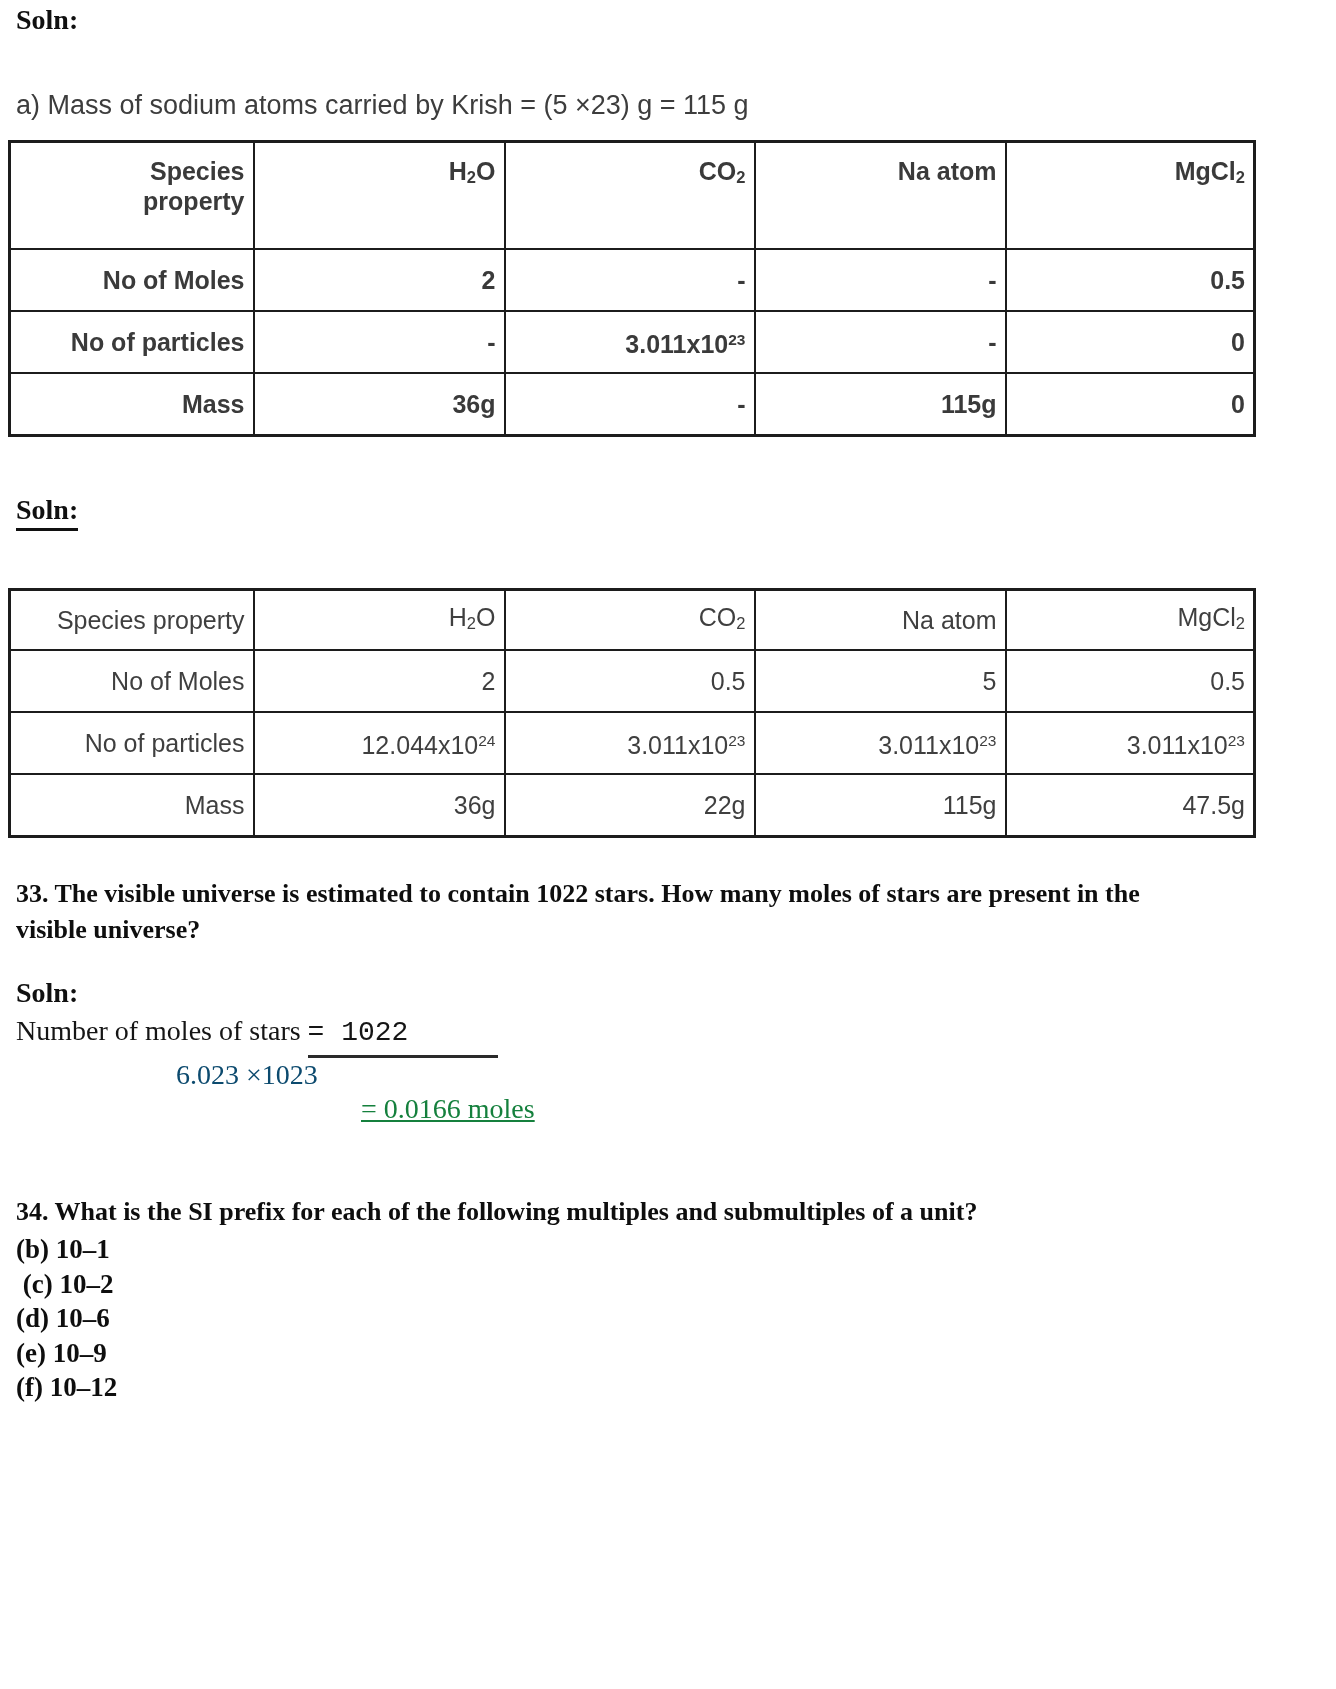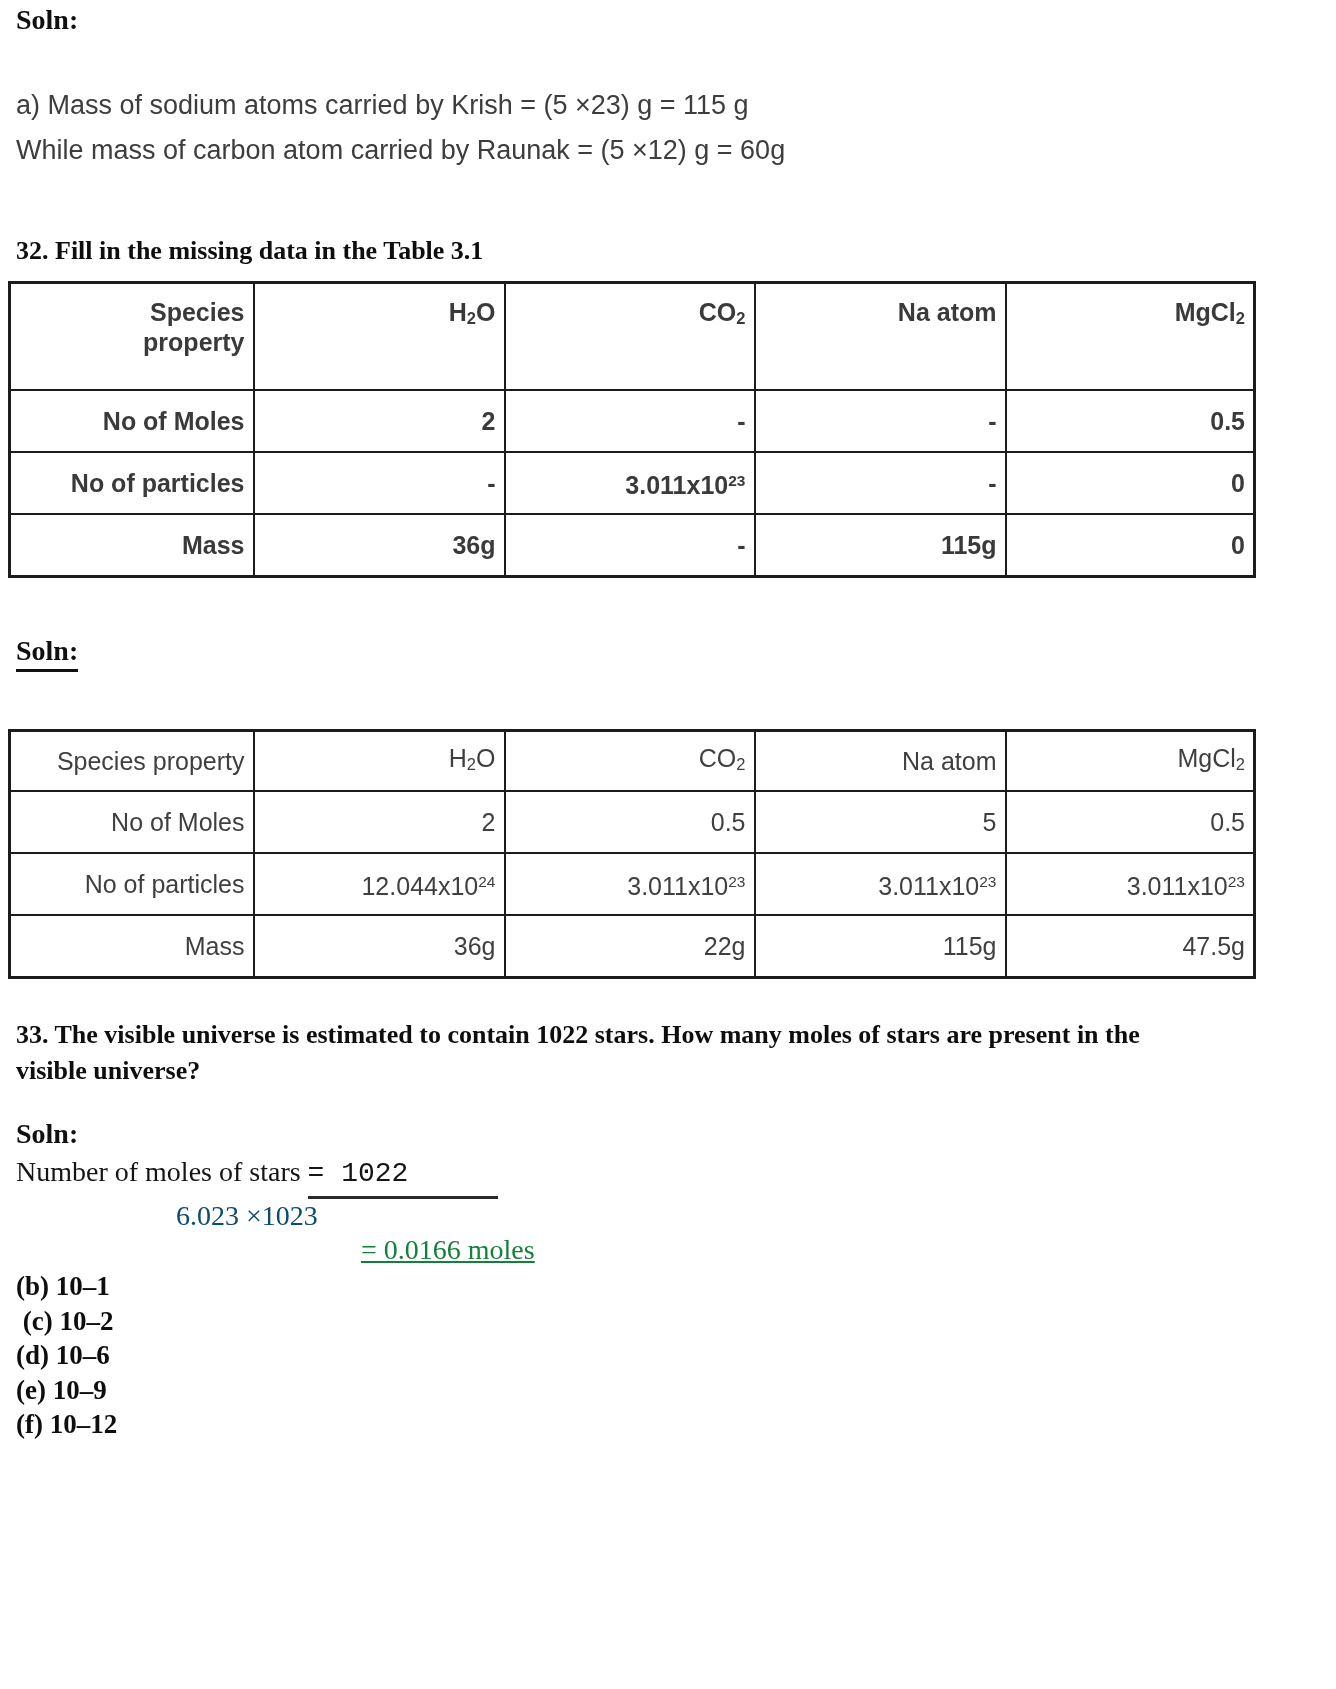--- a/index.html
+++ b/index.html
@@ -48,25 +48,23 @@
 </style>
 </head>
 <body>
 
 <div class="doc">
 
   <div class="soln">Soln:</div>
 
   <div class="g1">
     <div class="sans-line">a) Mass of sodium atoms carried by Krish = (5 ×23) g = 115 g</div>
-    <div class="sans-line">While mass of carbon atom carried by Raunak = (5 ×12) g = 60g</div>
   </div>
 
 
-  <div class="serif-heading q32">32. Fill in the missing data in the Table 3.1</div>
 
   <table class="t1">
     <colgroup>
       <col style="width:244px">
         <col style="width:251px">
         <col style="width:250px">
         <col style="width:251px">
         <col style="width:249px">
     </colgroup>
     <tbody>
@@ -155,20 +153,21 @@
 
   <div class="sol3block">
     <div class="soln">Soln:</div>
     <div class="eq-line">
       <span>Number of moles of stars </span><span class="frac-num"><span>= 1022</span></span>
     </div>
     <div class="denominator">6.023 ×1023</div>
     <div class="result">= 0.0166 moles</div>
   </div>
 
+  <div class="serif-heading q34">34. What is the SI prefix for each of the following multiples and submultiples of a unit?</div>
 
   <div class="q34-list">
     <div>(b) 10–1</div>
     <div> (c) 10–2</div>
     <div>(d) 10–6</div>
     <div>(e) 10–9</div>
     <div>(f) 10–12</div>
   </div>
 
 </div>

